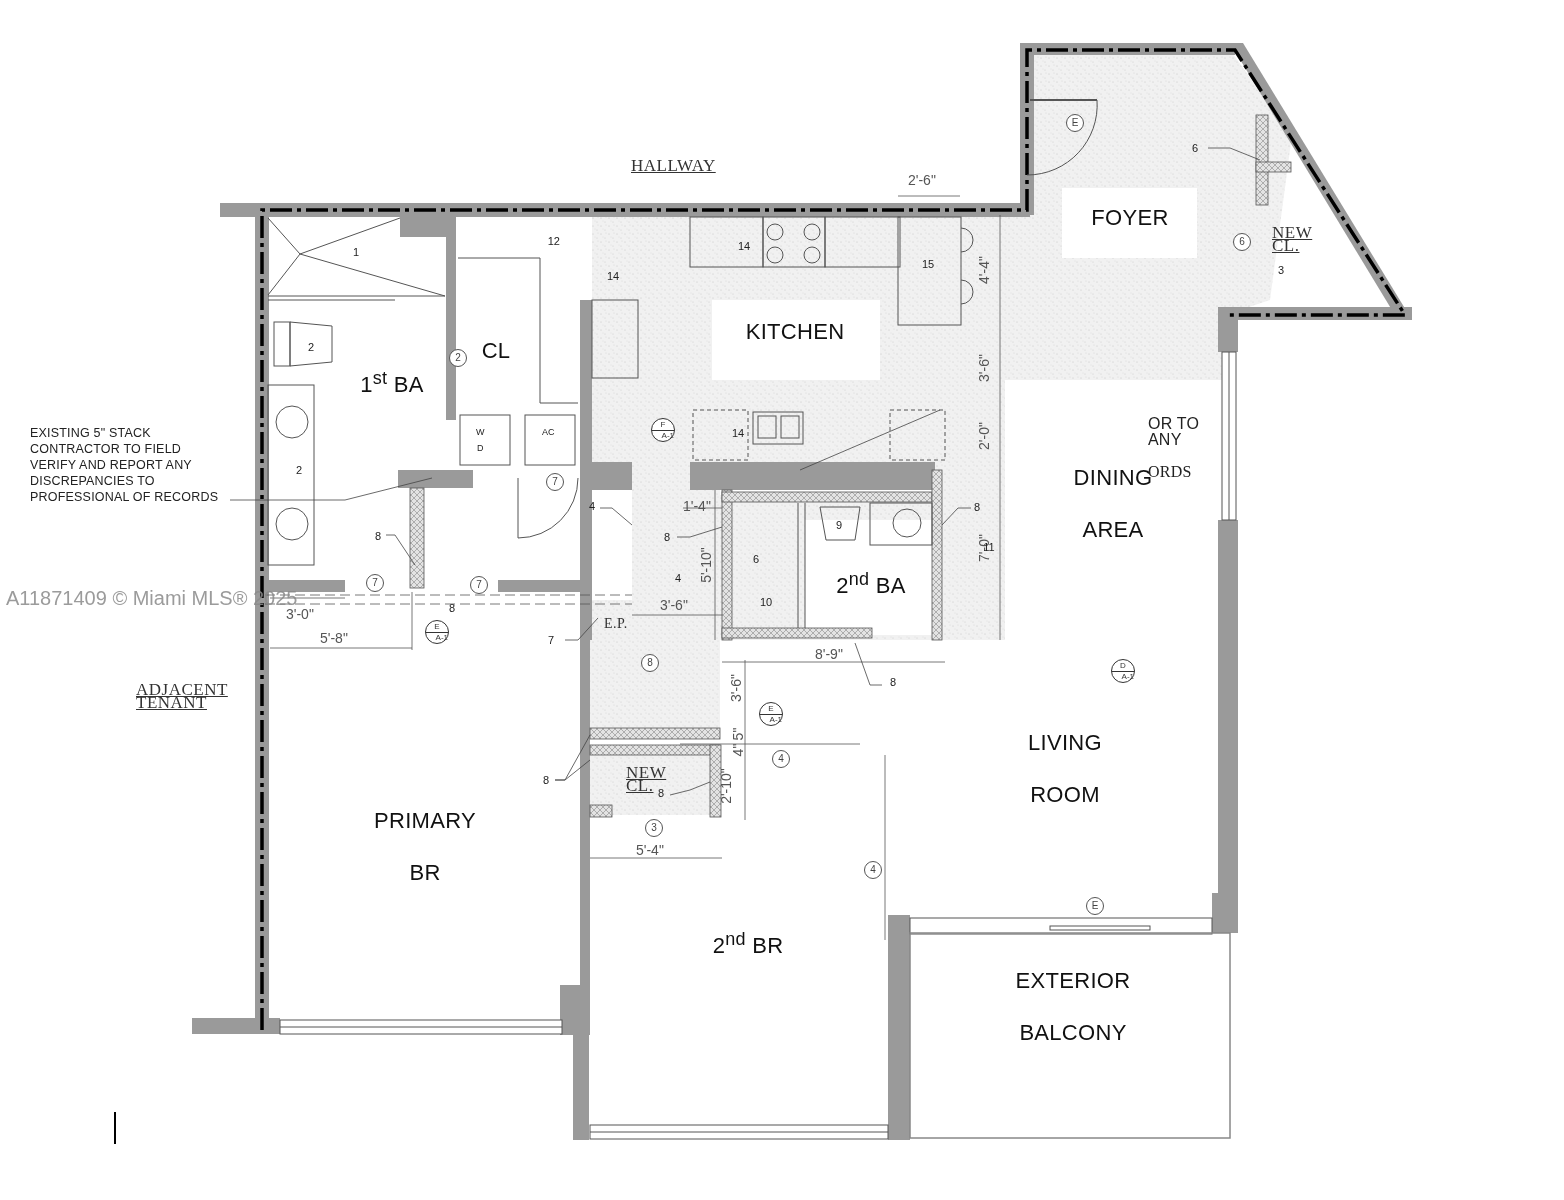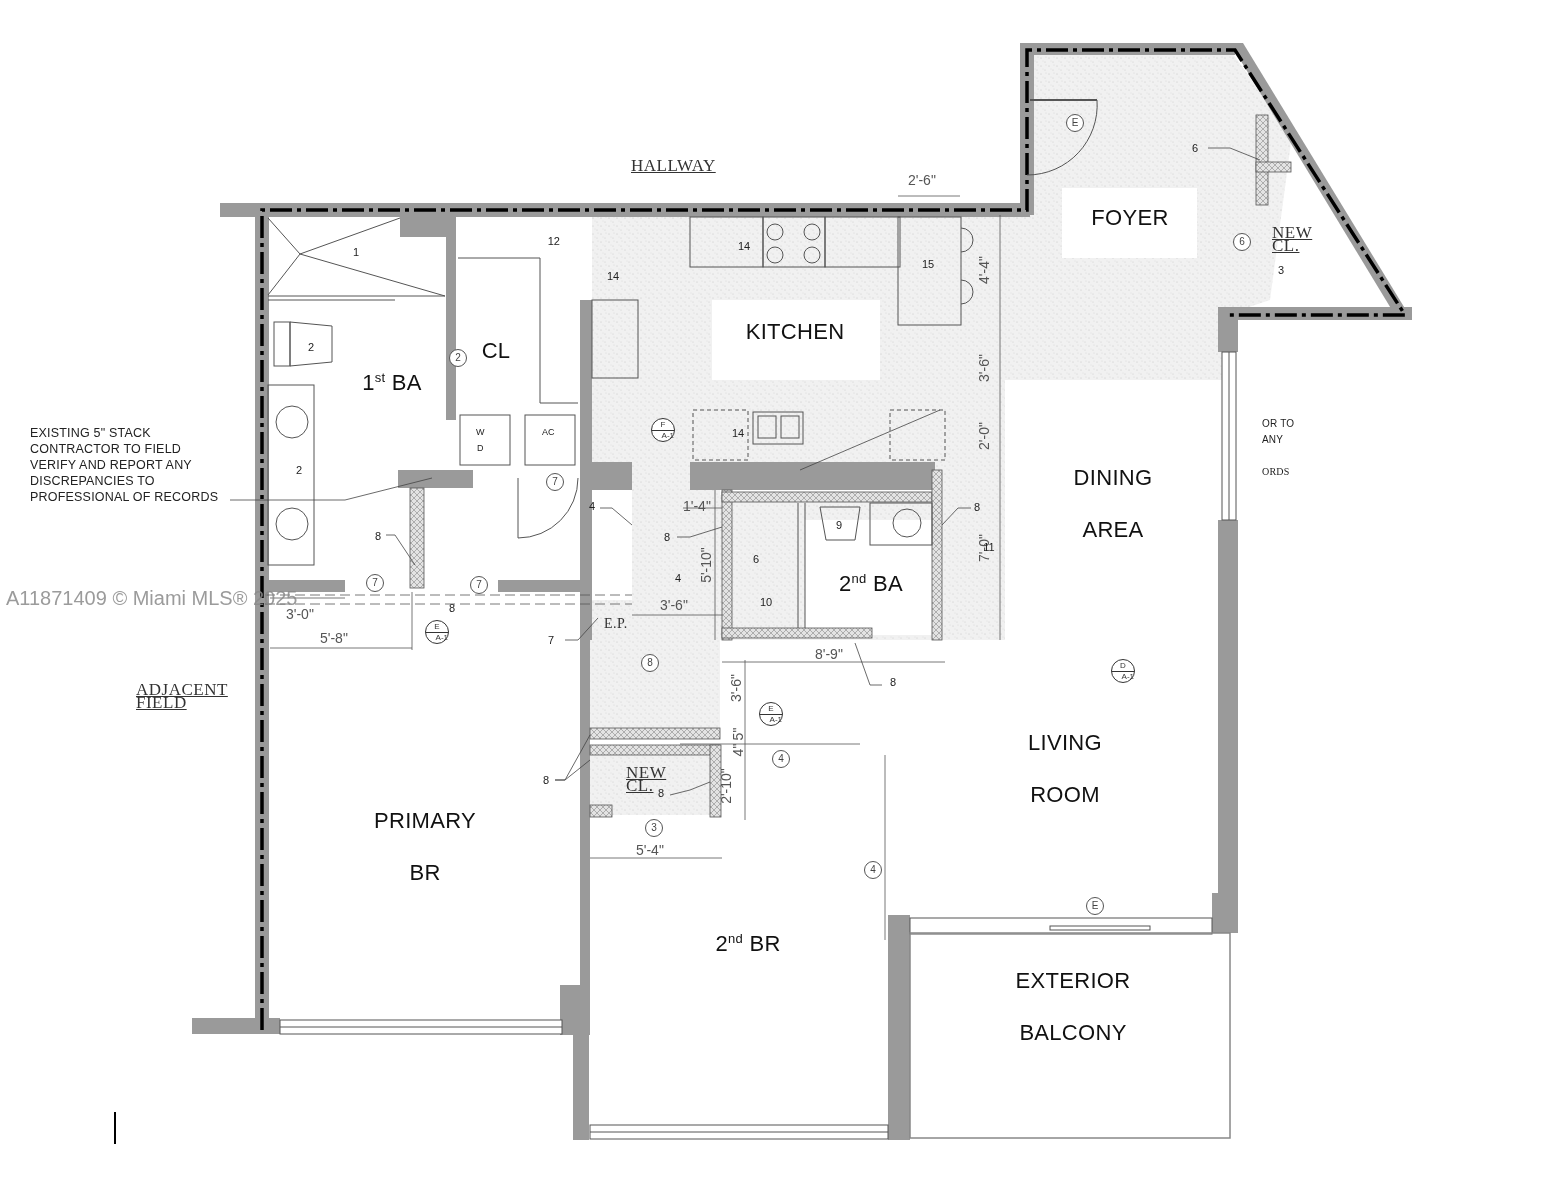--- a/index.html
+++ b/index.html
@@ -1,19 +1,19 @@
 <!DOCTYPE html>
 <html><head>
 <meta charset="utf-8">
 <style>
   html,body{margin:0;padding:0;background:#fff;}
   body{width:1564px;height:1200px;position:relative;overflow:hidden;font-family:"Liberation Sans",sans-serif;}
   #plan{position:absolute;left:0;top:0;width:1564px;height:1200px;}
   .room-label{position:absolute;font-family:"Liberation Sans",sans-serif;font-size:22px;color:#111;text-align:center;line-height:52px;letter-spacing:0.3px;}
-  .room-label sup{font-size:13px;}
+  .room-label sup{font-size:18px;}
   .serif-label{position:absolute;font-family:"Liberation Serif",serif;font-size:17px;color:#333;text-decoration:underline;letter-spacing:0.5px;line-height:13px;}
   .note{position:absolute;font-family:"Liberation Sans",sans-serif;font-size:12.5px;color:#222;line-height:16px;letter-spacing:0.2px;}
   .dim{position:absolute;font-family:"Liberation Sans",sans-serif;font-size:14px;color:#555;white-space:nowrap;}
   .dim.v{transform:rotate(-90deg);transform-origin:center;}
   .tag{position:absolute;font-family:"Liberation Sans",sans-serif;font-size:11px;color:#222;width:18px;height:18px;text-align:center;line-height:18px;}
   .tag::before{content:"";position:absolute;left:2px;top:2px;width:13px;height:13px;border:1px solid #333;background:#fff;transform:rotate(45deg);z-index:-1;}
   .tag span{position:relative;z-index:1;}
   .ctag{position:absolute;font-family:"Liberation Sans",sans-serif;font-size:10px;color:#444;width:16px;height:16px;border:1px solid #555;border-radius:50%;text-align:center;line-height:16px;background:#fff;}
   .sect{position:absolute;width:22px;height:22px;border:1px solid #333;border-radius:50%;background:#fff;font-family:"Liberation Sans",sans-serif;font-size:8px;color:#333;text-align:center;}
   .sect .t{display:block;height:11px;line-height:12px;border-bottom:1px solid #333;}
@@ -180,21 +180,21 @@
     <polyline points="882,685 870,685 855,643"></polyline>
     <polyline points="670,795 690,790 710,782"></polyline>
     <polyline points="1208,148 1230,148 1260,160"></polyline>
     <line x1="800" y1="470" x2="940" y2="410"></line>
   </g>
 </svg>
 
 <div class="serif-label" style="left:631px;top:159px;">HALLWAY</div>
 <div class="serif-label" style="left:136px;top:683px;">
   <div>ADJACENT</div>
-  <div>FIELD</div>
+  <div>TENANT</div>
 </div>
 
 <div class="room-label" style="left:1080px;top:192px;width:100px;">FOYER</div>
 <div class="room-label" style="left:730px;top:306px;width:130px;">KITCHEN</div>
 <div class="room-label" style="left:470px;top:325px;width:52px;">CL</div>
 <div class="room-label" style="left:352px;top:352px;width:80px;">
   <span>1</span><sup>st</sup><span> BA</span>
 </div>
 <div class="room-label" style="left:1053px;top:452px;width:120px;">
   <div>DINING</div>
@@ -233,21 +233,21 @@
 <div class="appl" style="left:542px;top:427px;">AC</div>
 <div class="serif-label" style="left:604px;top:617px;text-decoration:none;font-size:14px;">E.P.</div>
 
 <div class="note" style="left:30px;top:425px;">
   <div>EXISTING 5" STACK</div>
   <div>CONTRACTOR TO FIELD</div>
   <div>VERIFY AND REPORT ANY</div>
   <div>DISCREPANCIES TO</div>
   <div>PROFESSIONAL OF RECORDS</div>
 </div>
-<div class="note" style="left:1262px;top:416px;font-size:10px;line-height:16px;">
+<div class="note" style="left:1148px;top:416px;font-size:16px;line-height:16px;">
   <div>OR TO</div>
   <div>ANY</div>
   <div style="margin-top:16px;font-family:Liberation Serif, serif;">ORDS</div>
 </div>
 
 <div class="dim" style="left:908px;top:172px;">2'-6"</div>
 <div class="dim v" style="left:970px;top:262px;">4'-4"</div>
 <div class="dim v" style="left:970px;top:360px;">3'-6"</div>
 <div class="dim v" style="left:970px;top:428px;">2'-0"</div>
 <div class="dim v" style="left:970px;top:540px;">7'-0"</div>

